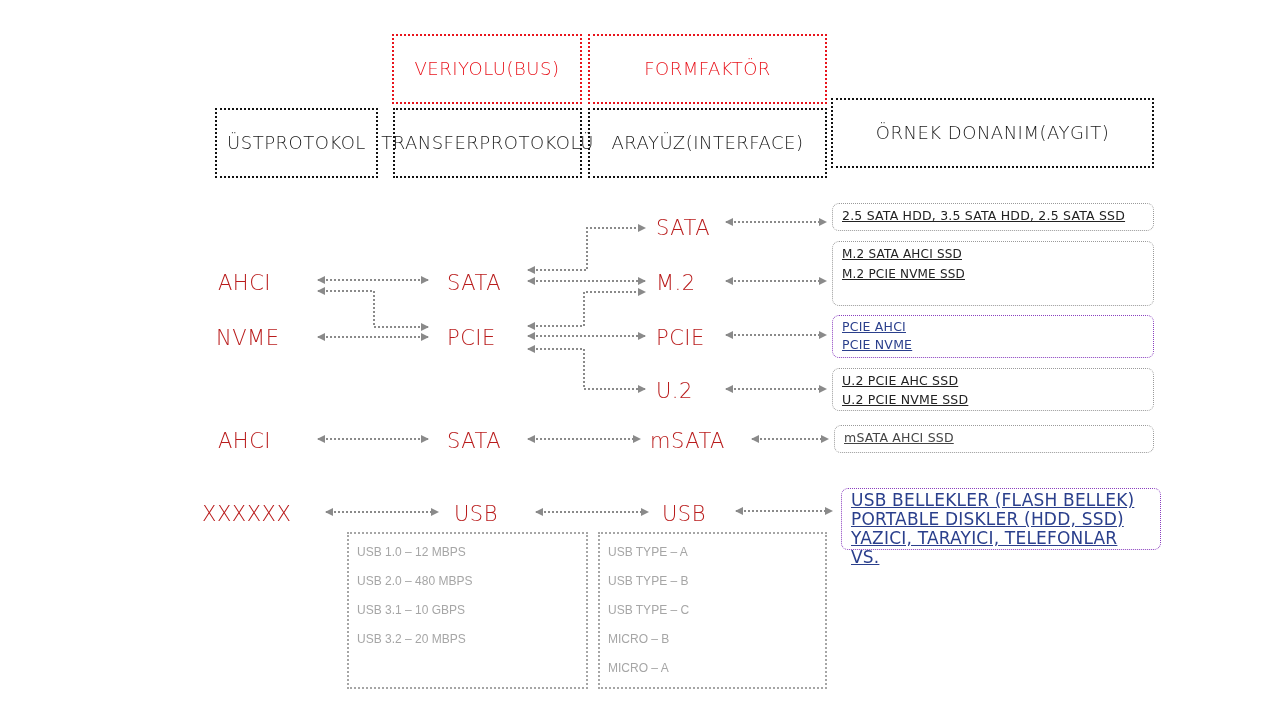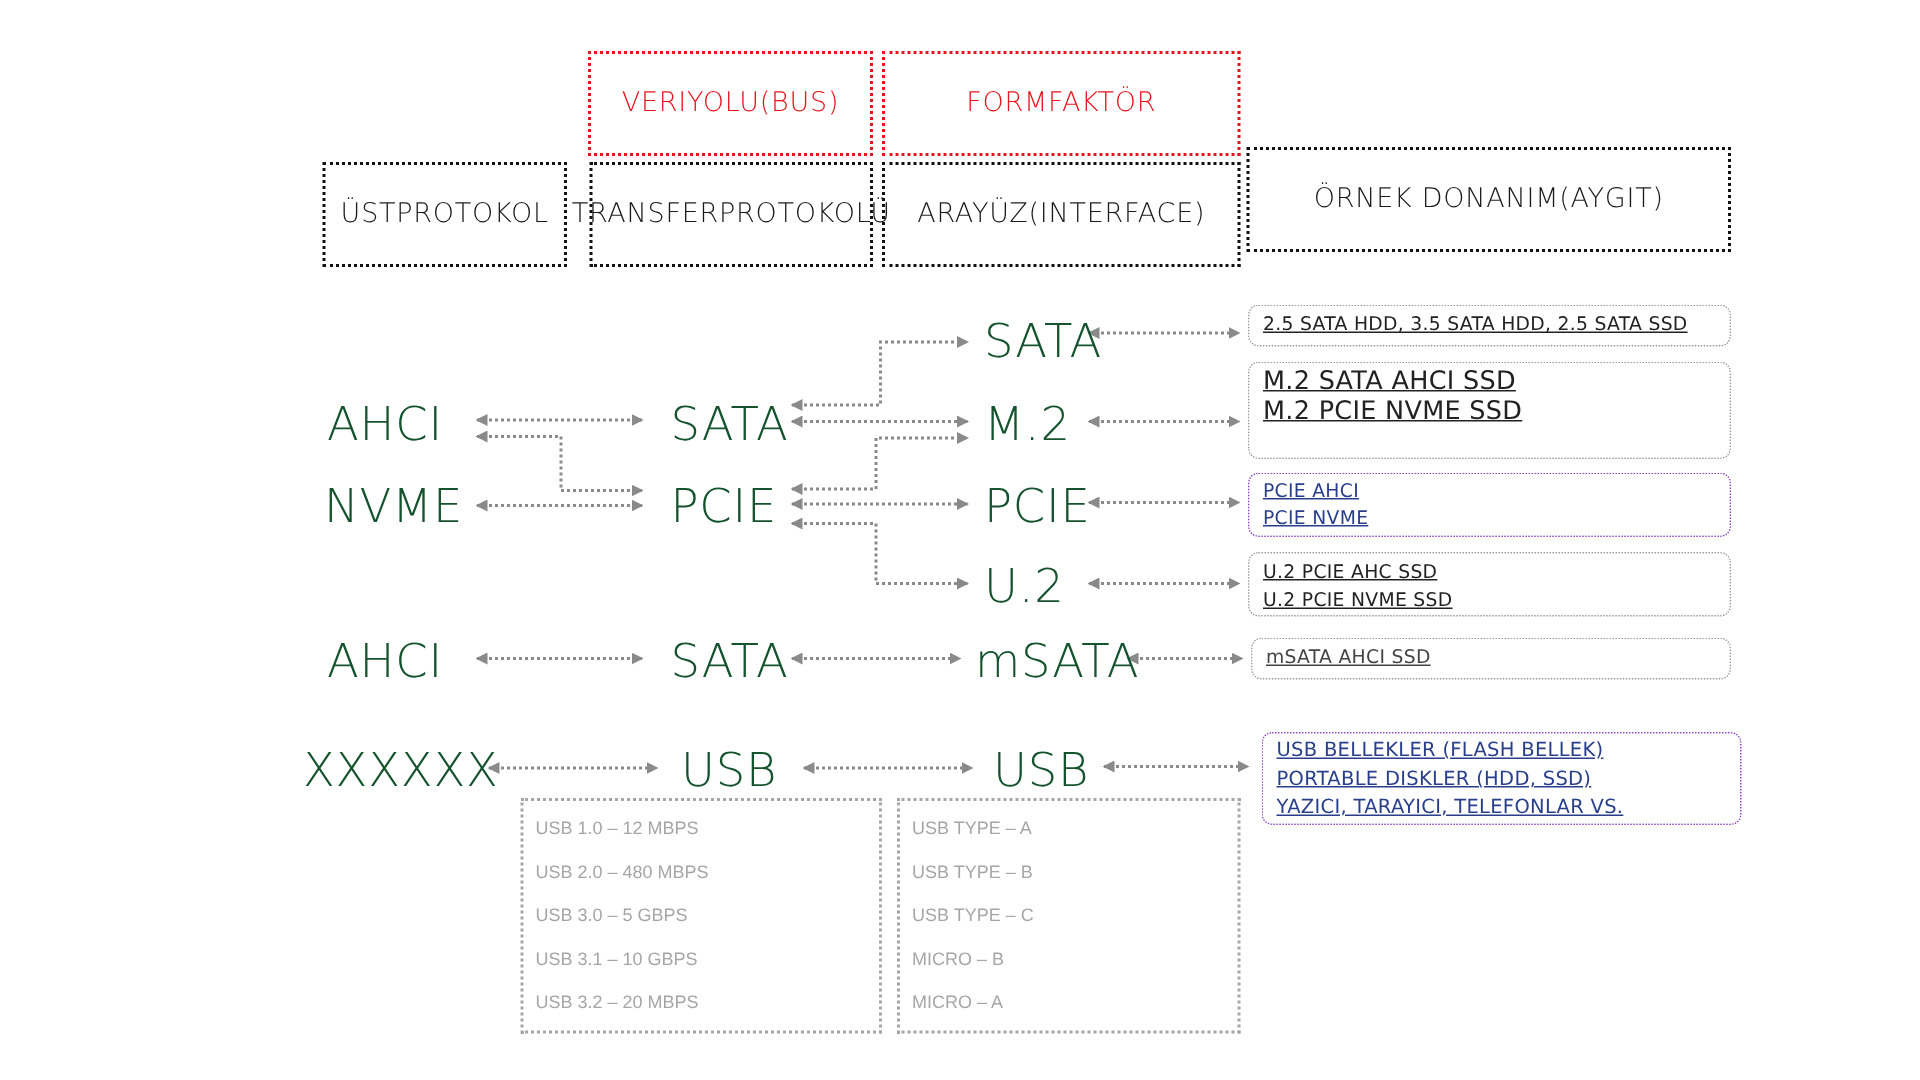--- a/index.html
+++ b/index.html
@@ -4,21 +4,21 @@
   <style>
     html, body { margin: 0; padding: 0; background: #ffffff; }
     body { width: 1280px; height: 720px; position: relative; overflow: hidden;
            font-family: "DejaVu Sans", sans-serif; color: #111; }
     .hdr { position: absolute; box-sizing: border-box; border: 2px dotted #111;
            display: flex; align-items: center; justify-content: center;
            font-family: "DejaVu Sans", sans-serif; font-weight: 200; font-size: 18px; line-height: 26px;
            letter-spacing: 0.5px; color: #1a1a1a; text-align: center; }
     .hdr.red { border-color: #e8141c; color: #e8141c; }
     .node { position: absolute; font-family: "DejaVu Sans", sans-serif; font-weight: 200;
-            font-size: 31px; color: #14532d; letter-spacing: 0.5px; transform: translateY(-50%);
+            font-size: 21px; color: #b91c1c; letter-spacing: 0.5px; transform: translateY(-50%);
             white-space: nowrap; }
     .dev { position: absolute; box-sizing: border-box; border: 1px dotted #9a9a9a; border-radius: 7px;
            padding: 2px 9px; font-family: "DejaVu Sans", sans-serif; font-size: 12.5px; line-height: 20px;
            color: #222; letter-spacing: 0.2px; text-decoration: underline; }
     .dev.purple { border-color: #8a3fbf; color: #2a3f8c; }
     .list { position: absolute; box-sizing: border-box; border: 2px dotted #a6a6a6;
             padding: 4px 8px; font-family: Liberation Sans, sans-serif; font-weight: 200;
             font-size: 12px; line-height: 29px; color: #a6a6a6; white-space: nowrap; }
     svg.conn { position: absolute; left: 0; top: 0; }
   </style>
@@ -102,45 +102,44 @@
 <div class="node" style="left:656px;top:228px;">SATA</div>
 <div class="node" style="left:656px;top:283px;">M.2</div>
 <div class="node" style="left:656px;top:338px;">PCIE</div>
 <div class="node" style="left:656px;top:391px;">U.2</div>
 <div class="node" style="left:650px;top:441px;">mSATA</div>
 <div class="node" style="left:662px;top:514px;">USB</div>
 
 <div class="dev" style="left:832px;top:203px;width:322px;height:28px;">
   <div>2.5 SATA HDD, 3.5 SATA HDD, 2.5 SATA SSD</div>
 </div>
-<div class="dev" style="left:832px;top:241px;width:322px;height:65px;line-height:20px;font-size:17px;">
+<div class="dev" style="left:832px;top:241px;width:322px;height:65px;line-height:20px;font-size:12px;">
   <div>M.2 SATA AHCI SSD</div>
   <div>M.2 PCIE NVME SSD</div>
 </div>
 <div class="dev purple" style="left:832px;top:315px;width:322px;height:43px;line-height:18px;">
   <div>PCIE AHCI</div>
   <div>PCIE NVME</div>
 </div>
 <div class="dev" style="left:832px;top:368px;width:322px;height:43px;line-height:19px;">
   <div>U.2 PCIE AHC SSD</div>
   <div>U.2 PCIE NVME SSD</div>
 </div>
 <div class="dev" style="left:834px;top:425px;width:320px;height:28px;color:#444;">
   <div>mSATA AHCI SSD</div>
 </div>
-<div class="dev purple" style="left:841px;top:488px;width:320px;height:62px;line-height:19px;font-size:13px;">
+<div class="dev purple" style="left:841px;top:488px;width:320px;height:62px;line-height:19px;font-size:17px;">
   <div>USB BELLEKLER  (FLASH BELLEK)</div>
   <div>PORTABLE DISKLER (HDD, SSD)</div>
   <div>YAZICI, TARAYICI, TELEFONLAR  VS.</div>
 </div>
 
 <div class="list" style="left:347px;top:532px;width:241px;height:157px;">
   <div>USB 1.0 – 12 MBPS</div>
   <div>USB 2.0 – 480 MBPS</div>
-  <div>USB 3.0 – 5 GBPS</div>
   <div>USB 3.1 – 10 GBPS</div>
   <div>USB 3.2 – 20 MBPS</div>
 </div>
 <div class="list" style="left:598px;top:532px;width:229px;height:157px;">
   <div>USB TYPE – A</div>
   <div>USB TYPE – B</div>
   <div>USB TYPE – C</div>
   <div>MICRO – B</div>
   <div>MICRO – A</div>
 </div>

